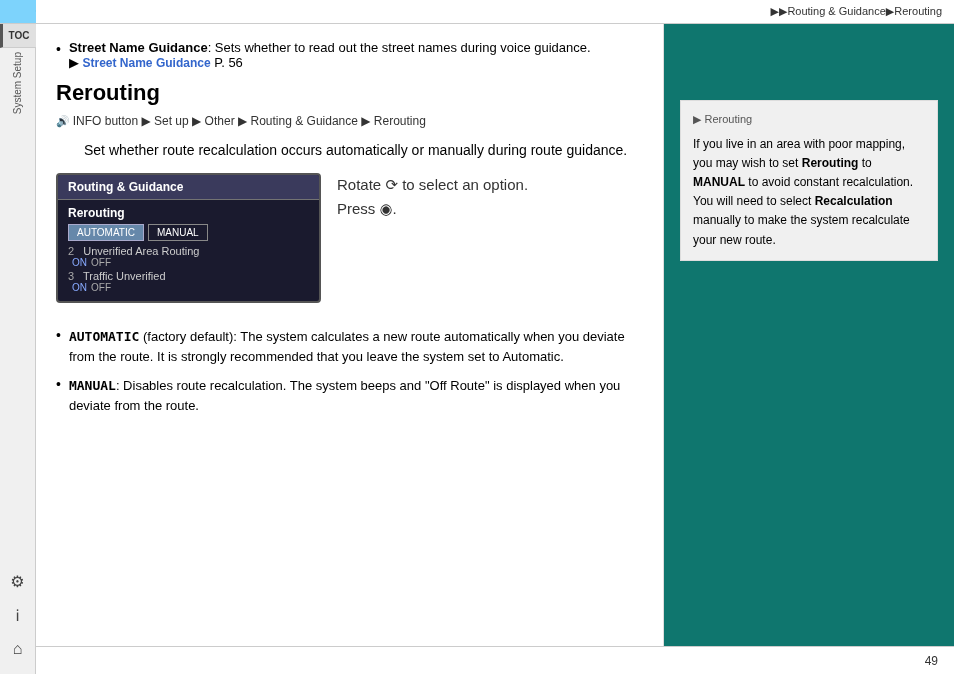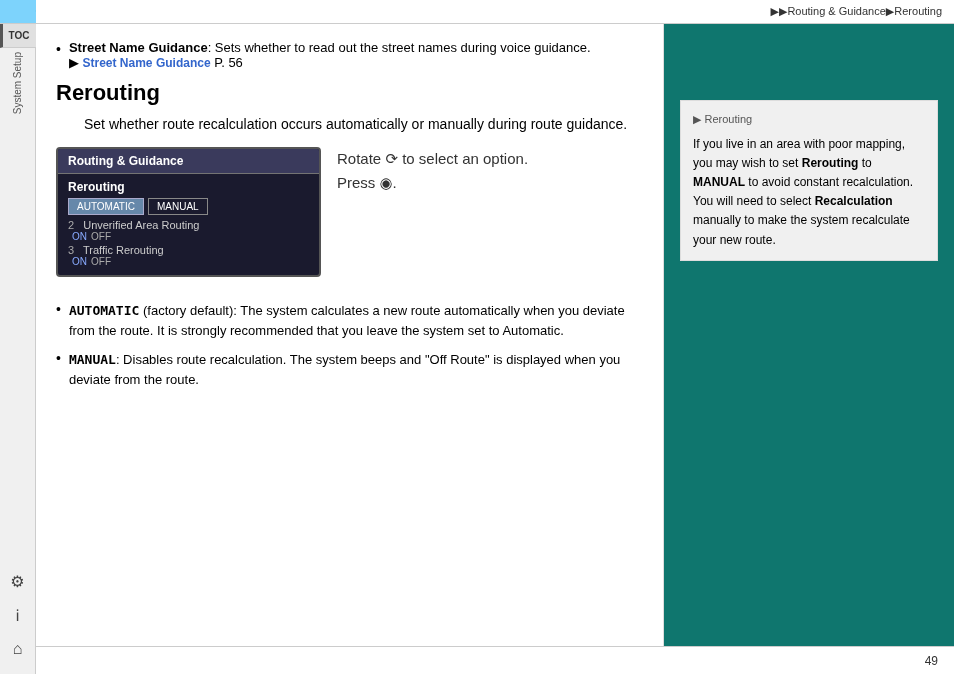--- a/index.html
+++ b/index.html
@@ -310,20 +310,23 @@
         <span class="bullet-dot">•</span>
         <div>
           <span class="bold-label">Street Name Guidance</span><span>: Sets whether to read out the street names during voice guidance.</span>
           <br>
           <span>▶ </span><span class="link-text">Street Name Guidance</span><span> P. 56</span>
         </div>
       </div>
 
       <div class="section-heading">Rerouting</div>
 
+      <div class="info-line">
+        <span class="icon-sym">🔊 </span><span>INFO button ▶ Set up ▶ Other ▶ Routing &amp; Guidance ▶ Rerouting</span>
+      </div>
 
       <div class="body-text">Set whether route recalculation occurs automatically or manually during route guidance.</div>
 
       <div style="display:flex; align-items:flex-start; gap:16px; margin-bottom:12px;">
         <div class="screen-mockup">
           <div class="screen-title-bar">Routing &amp; Guidance</div>
           <div class="screen-body">
             <div class="screen-row-label">Rerouting</div>
             <div class="screen-btn-group">
               <button class="screen-btn active">AUTOMATIC</button>
@@ -332,21 +335,21 @@
             <div class="screen-sub-row">
               <span class="num">2</span>
               <span>Unverified Area Routing</span>
               <span class="screen-on-off">
                 <span class="on">ON</span>
                 <span>OFF</span>
               </span>
             </div>
             <div class="screen-sub-row">
               <span class="num">3</span>
-              <span>Traffic Rerouting</span>
+              <span>Traffic Unverified</span>
               <span class="screen-on-off">
                 <span class="on">ON</span>
                 <span>OFF</span>
               </span>
             </div>
           </div>
         </div>
         <div class="rotate-text">
           <span>Rotate</span>
           <span> ⟳ </span>

